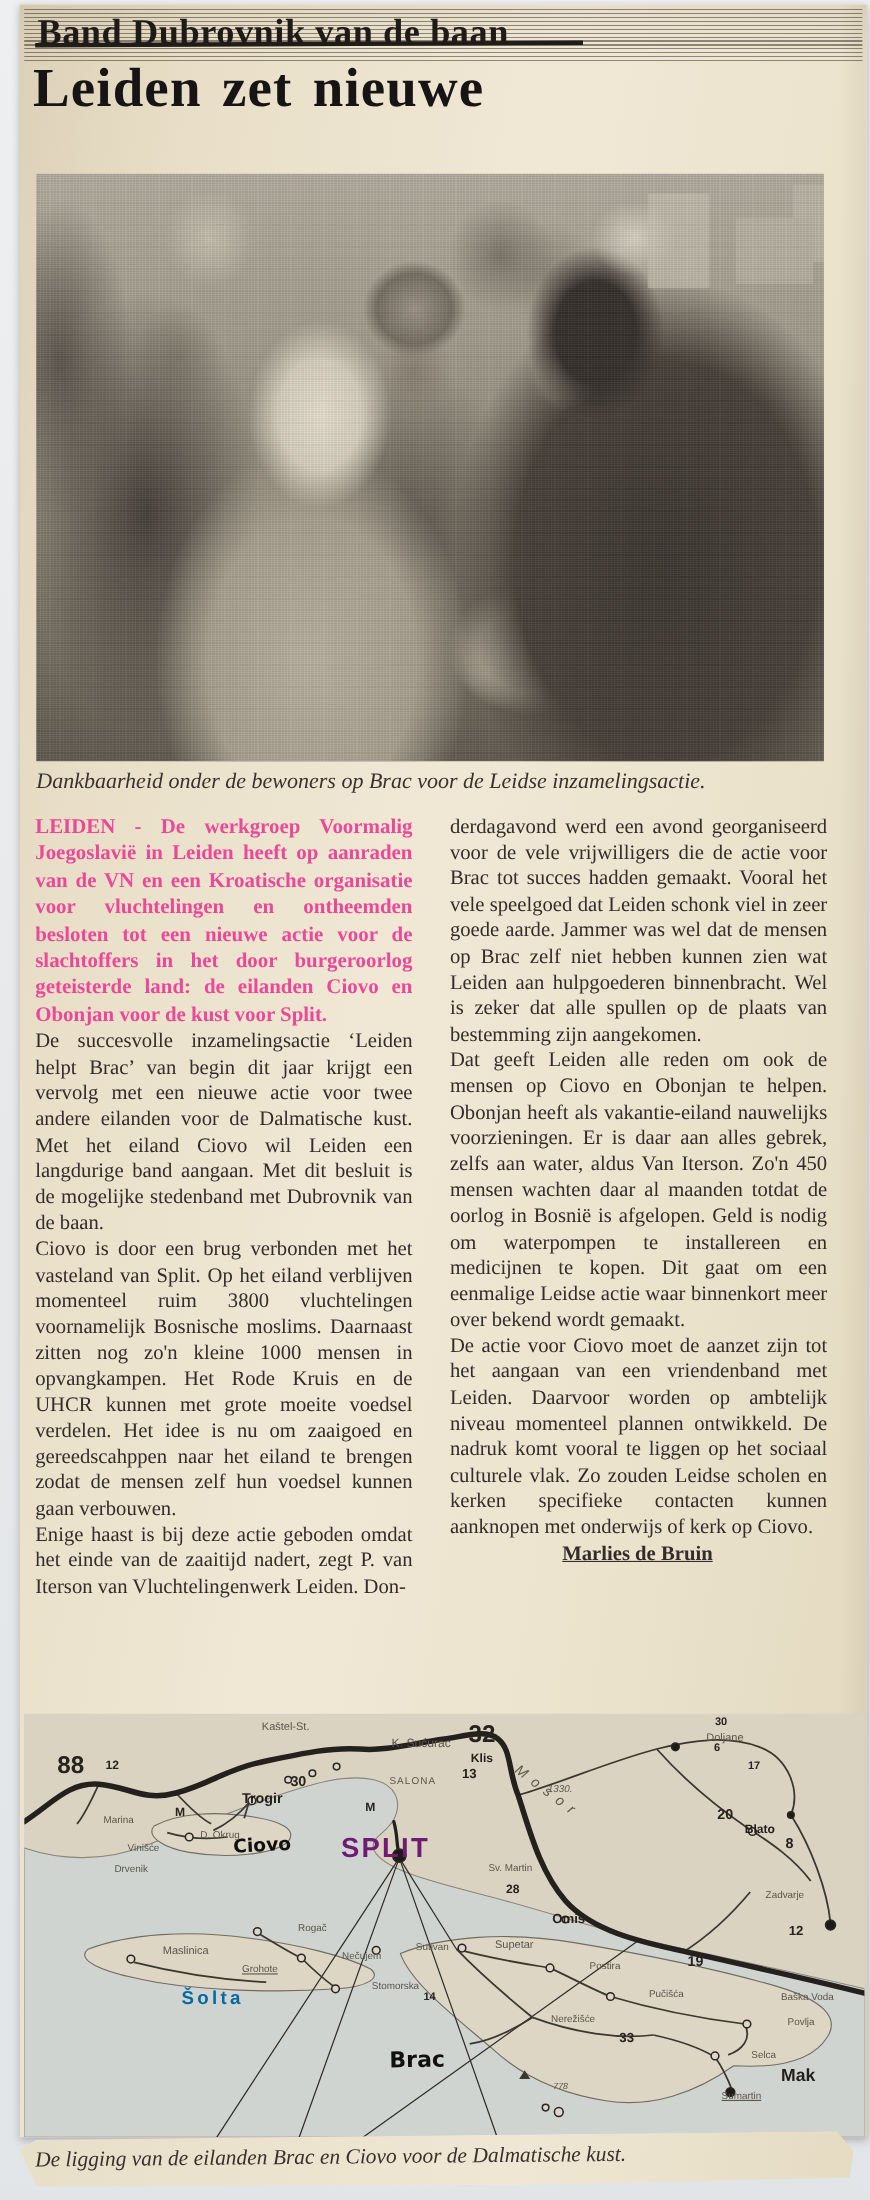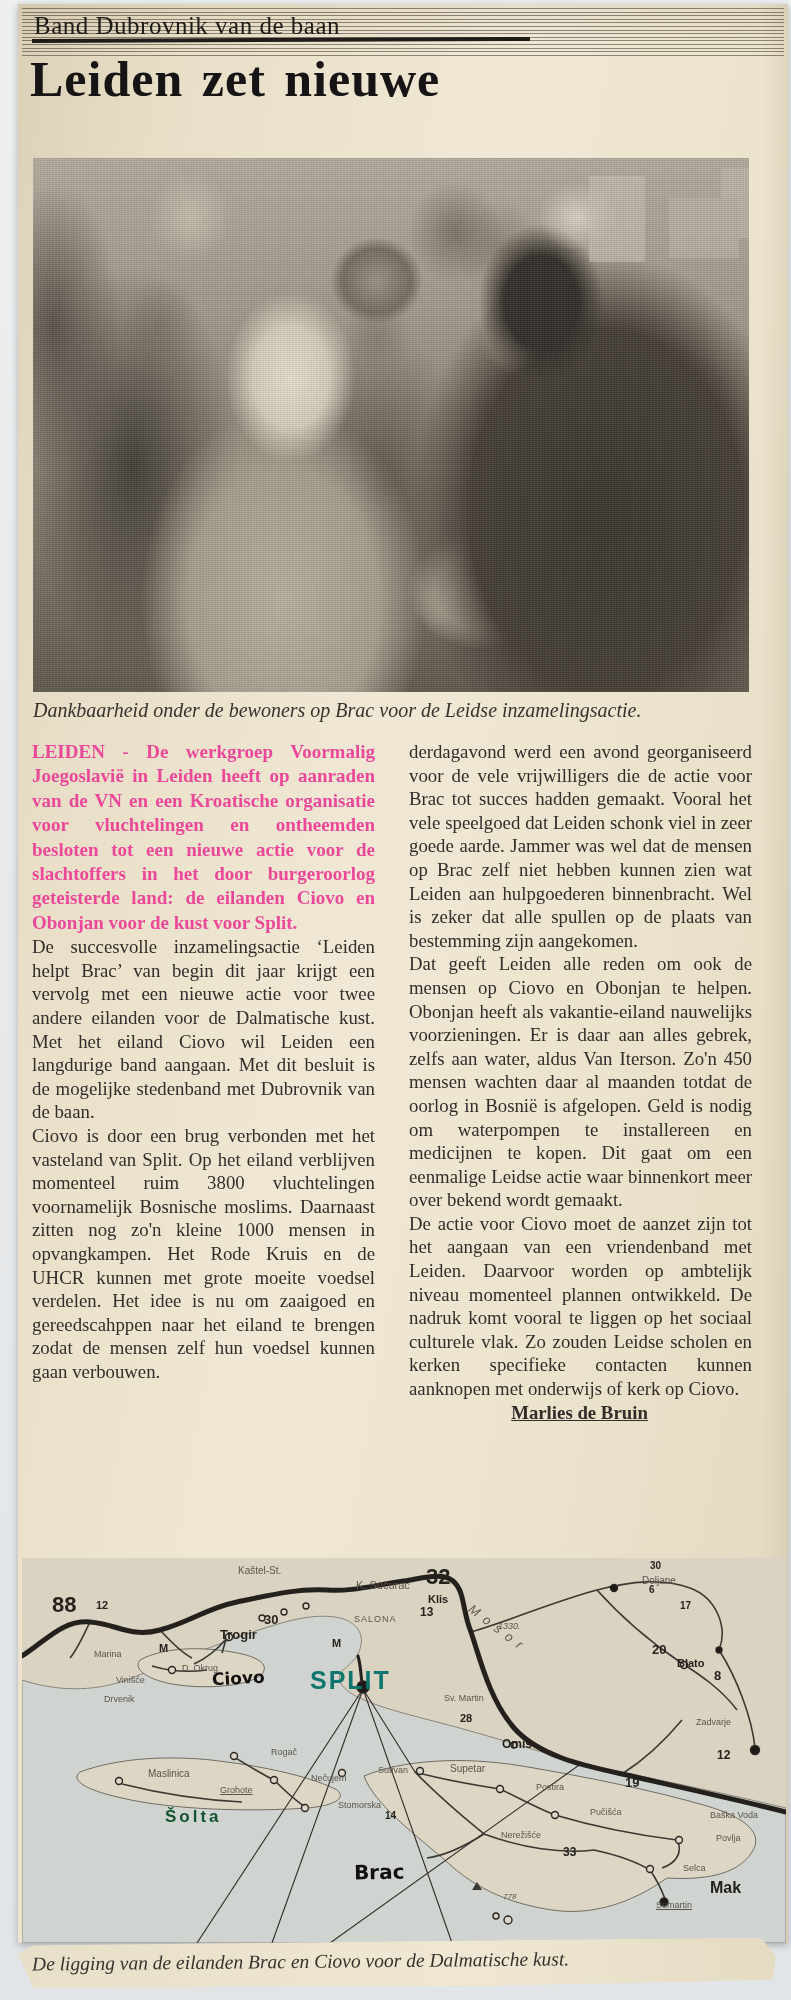--- a/index.html
+++ b/index.html
@@ -7,21 +7,21 @@
        background:linear-gradient(180deg,#edeff0 0%,#e6e8ea 55%,#e2e5e7 100%);
        font-family:"Liberation Serif",serif;}
   .clip{position:absolute;left:18px;top:4px;width:770px;height:1939px;
         background:linear-gradient(100deg,#dcd1b7 0%,#e9dfc8 16%,#f0e8d5 45%,#ece3cd 70%,#e2d8bf 100%);
         box-shadow:0 2px 7px rgba(70,75,82,.38);}
   .clip::after{content:"";position:absolute;inset:0;
         background:linear-gradient(180deg,rgba(120,105,80,.08) 0,rgba(0,0,0,0) 40px),
                    linear-gradient(270deg,rgba(120,105,80,.10) 0,rgba(0,0,0,0) 26px);}
   .kicker-band{position:absolute;left:22px;top:8px;width:762px;height:48px;
         background:repeating-linear-gradient(180deg,rgba(44,36,28,.5) 0 1px,rgba(44,36,28,0) 1px 3.6px);}
-  .kicker-text{position:absolute;left:12px;top:4px;font-weight:normal;font-size:25px;
+  .kicker-text{position:absolute;left:12px;top:4px;font-weight:bold;font-size:33px;
         letter-spacing:.5px;color:#1e1a18;white-space:nowrap;}
   .kicker-strike{position:absolute;left:10px;top:30px;width:498px;height:4px;background:#201c1a;
         transform:rotate(-.25deg);}
   .headline{position:absolute;left:30px;top:54px;font-weight:bold;font-size:50px;line-height:51px;
         letter-spacing:1px;word-spacing:5px;color:#171415;}
   .photo{position:absolute;left:33px;top:158px;width:716px;height:534px;background:
     radial-gradient(95px 125px at 36% 41%, #e6dfd0 0%, #d6cfbf 40%, rgba(150,143,128,0) 68%),
     radial-gradient(190px 260px at 35% 83%, #b8b0a0 0%, #a79f8f 50%, rgba(0,0,0,0) 75%),
     radial-gradient(62px 58px at 48% 23%, #9b9386 0%, #756d61 55%, rgba(0,0,0,0) 75%),
     radial-gradient(50px 62px at 48% 34%, #887f72 0%, rgba(0,0,0,0) 70%),
@@ -58,22 +58,22 @@
     background:#d9d3c3;}
   .map-area svg{position:absolute;left:0;top:0;}
   .ml{position:absolute;font-family:"Liberation Sans",sans-serif;line-height:1;
     color:#45403a;white-space:nowrap;}
   .ml.num{font-weight:bold;color:#26221e;}
   .ml.dark{font-weight:bold;color:#221e1a;}
   .ml.gray{color:#5a544b;padding-left:48px;}
   .ml.und{text-decoration:underline;}
   .ml.ital{font-style:italic;}
   .ml.hand{font-family:"DejaVu Sans",sans-serif;font-weight:bold;color:#12100e;}
-  .ml.split{font-weight:bold;font-size:25px;letter-spacing:2px;color:#0f766e;}
-  .ml.solta{color:#14532d;letter-spacing:3px;font-size:17px;font-weight:bold;}
+  .ml.split{font-weight:bold;font-size:25px;letter-spacing:2px;color:#701a75;}
+  .ml.solta{color:#0369a1;letter-spacing:3px;font-size:17px;font-weight:bold;}
   .ml.mosor{font-style:italic;color:#5d574d;letter-spacing:7px;font-size:13px;
     transform:rotate(37deg);transform-origin:left top;}
   .caption-strip{position:absolute;left:18px;top:1941px;width:758px;height:46px;
     background:linear-gradient(95deg,#e8dfc9 0%,#efe7d3 60%,#e5dbc3 100%);
     transform:rotate(-.55deg);box-shadow:0 2px 5px rgba(70,75,82,.3);
     clip-path:polygon(0 20%,2% 2%,98% 0,100% 40%,99.5% 92%,60% 100%,2% 94%);}
   .map-caption{position:absolute;left:14px;top:9px;font-style:italic;font-size:19.5px;color:#37312d;}
 </style>
 </head>
 <body>
@@ -91,20 +91,21 @@
 
 <div class="photo"></div>
 
 <div class="photo-caption">Dankbaarheid onder de bewoners op Brac voor de Leidse inzamelingsactie.</div>
 
 <div class="body-text">
   <div class="colm">
     <p class="lead">LEIDEN - De werkgroep Voormalig Joegoslavië in Leiden heeft op aanraden van de VN en een Kroatische organisatie voor vluchtelingen en ontheemden besloten tot een nieuwe actie voor de slachtoffers in het door burgeroorlog geteisterde land: de eilanden Ciovo en Obonjan voor de kust voor Split.</p>
     <p>De succesvolle inzamelingsactie ‘Leiden helpt Brac’ van begin dit jaar krijgt een vervolg met een nieuwe actie voor twee andere eilanden voor de Dalmatische kust. Met het eiland Ciovo wil Leiden een langdurige band aangaan. Met dit besluit is de mogelijke stedenband met Dubrovnik van de baan.</p>
     <p>Ciovo is door een brug verbonden met het vasteland van Split. Op het eiland verblijven momenteel ruim 3800 vluchtelingen voornamelijk Bosnische moslims. Daarnaast zitten nog zo'n kleine 1000 mensen in opvangkampen. Het Rode Kruis en de UHCR kunnen met grote moeite voedsel verdelen. Het idee is nu om zaaigoed en gereedscahppen naar het eiland te brengen zodat de mensen zelf hun voedsel kunnen gaan verbouwen.</p>
+    <p>Enige haast is bij deze actie geboden omdat het einde van de zaaitijd nadert, zegt P. van Iterson van Vluchtelingenwerk Leiden. Don-</p>
   </div>
   <div class="colm">
     <p>derdagavond werd een avond georganiseerd voor de vele vrijwilligers die de actie voor Brac tot succes hadden gemaakt. Vooral het vele speelgoed dat Leiden schonk viel in zeer goede aarde. Jammer was wel dat de mensen op Brac zelf niet hebben kunnen zien wat Leiden aan hulpgoederen binnenbracht. Wel is zeker dat alle spullen op de plaats van bestemming zijn aangekomen.</p>
     <p>Dat geeft Leiden alle reden om ook de mensen op Ciovo en Obonjan te helpen. Obonjan heeft als vakantie-eiland nauwelijks voorzieningen. Er is daar aan alles gebrek, zelfs aan water, aldus Van Iterson. Zo'n 450 mensen wachten daar al maanden totdat de oorlog in Bosnië is afgelopen. Geld is nodig om waterpompen te installereen en medicijnen te kopen. Dit gaat om een eenmalige Leidse actie waar binnenkort meer over bekend wordt gemaakt.</p>
     <p>De actie voor Ciovo moet de aanzet zijn tot het aangaan van een vriendenband met Leiden. Daarvoor worden op ambtelijk niveau momenteel plannen ontwikkeld. De nadruk komt vooral te liggen op het sociaal culturele vlak. Zo zouden Leidse scholen en kerken specifieke contacten kunnen aanknopen met onderwijs of kerk op Ciovo.</p>
     <div class="byline">Marlies de Bruin</div>
   </div>
 </div>
 
 <div class="map-area">

